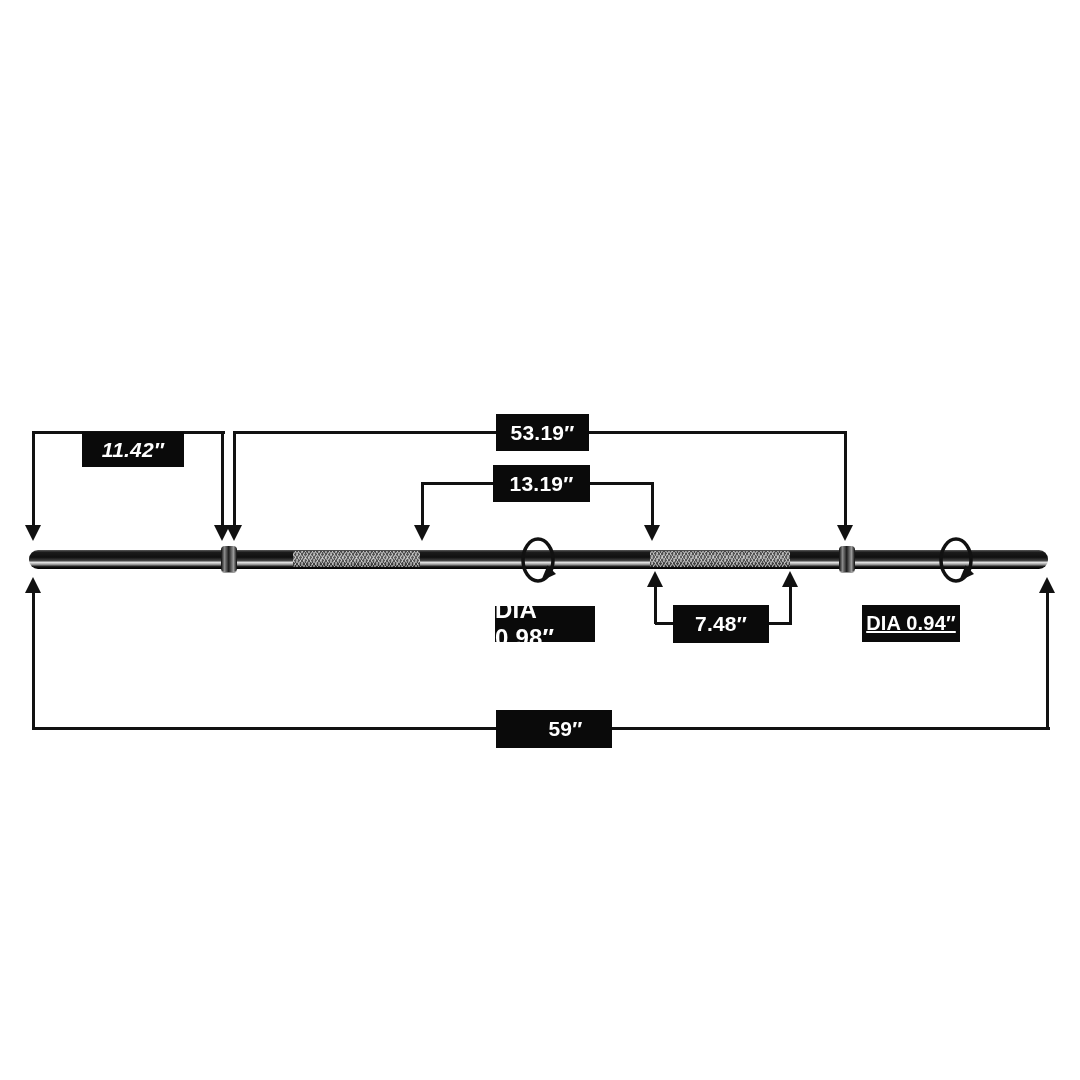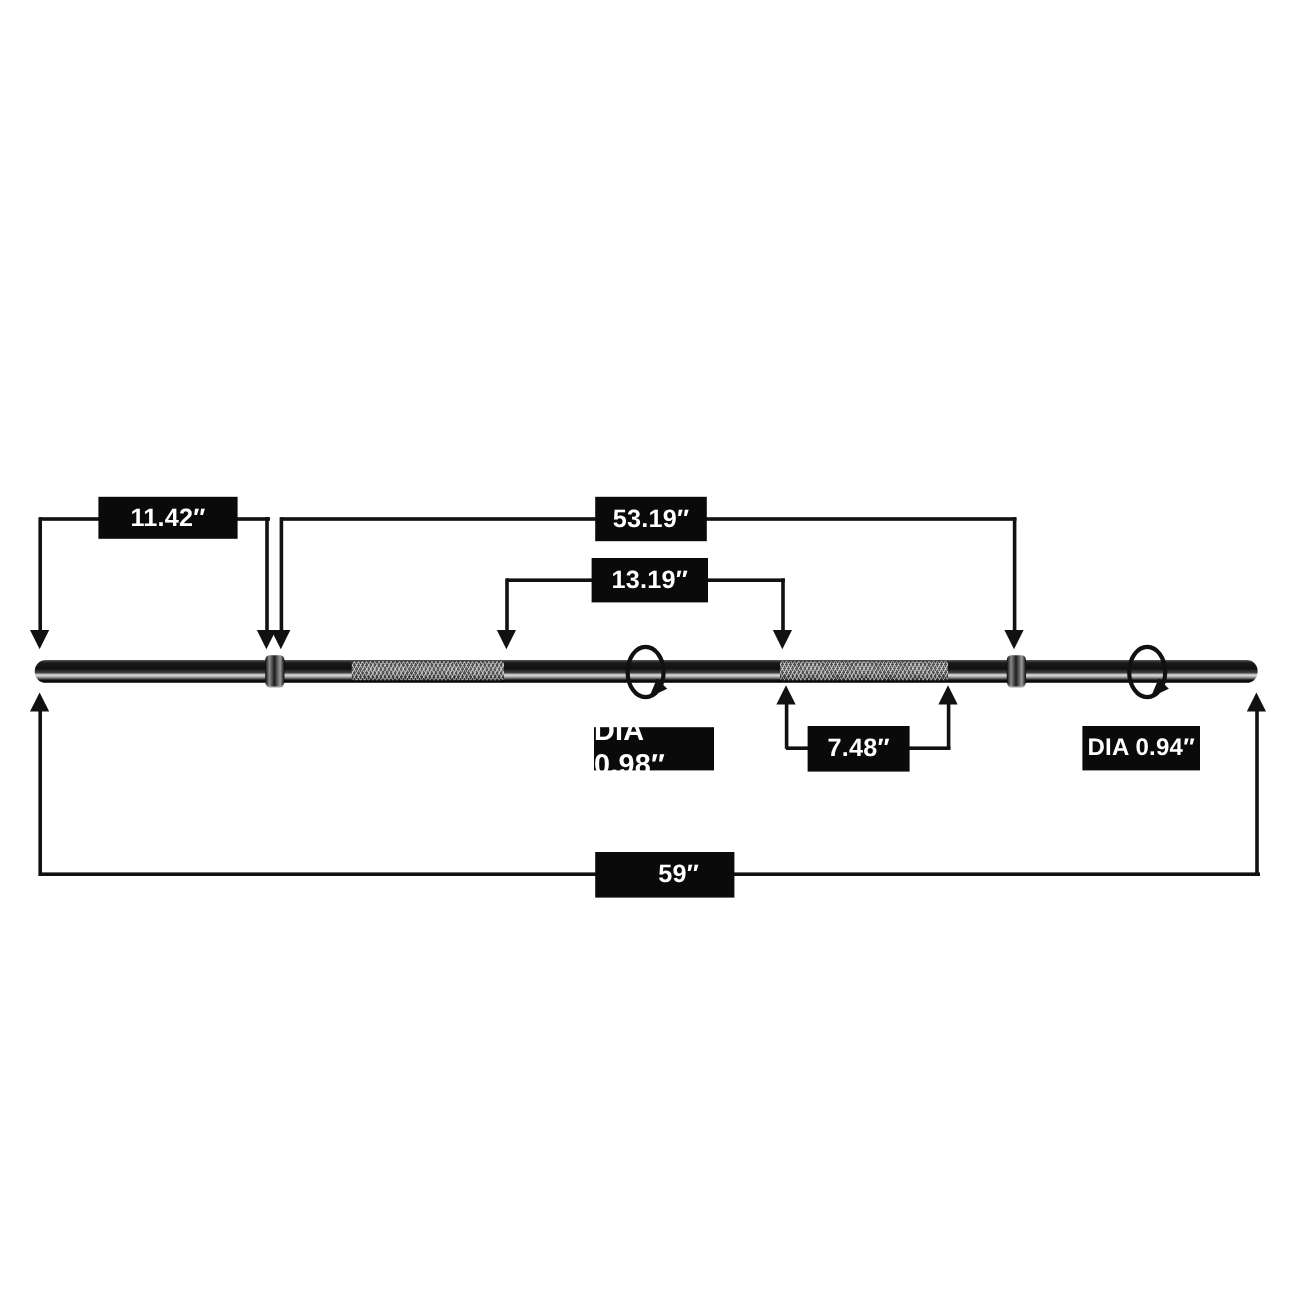--- a/index.html
+++ b/index.html
@@ -58,45 +58,45 @@
   <svg class="rot" style="left:934px;top:532px;" viewBox="0 0 44 56">
     <ellipse cx="22" cy="28" rx="15" ry="21" fill="none" stroke="#111" stroke-width="3.5"></ellipse>
     <polygon points="25,49 40,42 31.5,33.5" fill="#111"></polygon>
   </svg>
 
   <div class="hline" style="left:33px;top:431px;width:192px;"></div>
   <div class="vline" style="left:32px;top:431px;height:94px;"></div>
   <div class="vline" style="left:221px;top:431px;height:94px;"></div>
   <div class="arr down" style="left:25px;top:525px;"></div>
   <div class="arr down" style="left:214px;top:525px;"></div>
-  <div class="lbl" style="left:82px;top:414px;width:116px;height:35px;">11.42″</div>
+  <div class="lbl" style="left:82px;top:432px;width:102px;height:35px;font-style:italic;">11.42″</div>
 
   <div class="hline" style="left:234px;top:431px;width:613px;"></div>
   <div class="vline" style="left:233px;top:431px;height:94px;"></div>
   <div class="vline" style="left:844px;top:431px;height:94px;"></div>
   <div class="arr down" style="left:226px;top:525px;"></div>
   <div class="arr down" style="left:837px;top:525px;"></div>
   <div class="lbl" style="left:496px;top:414px;width:93px;height:37px;">53.19″</div>
 
   <div class="hline" style="left:422px;top:482px;width:232px;"></div>
   <div class="vline" style="left:421px;top:482px;height:43px;"></div>
   <div class="vline" style="left:651px;top:482px;height:43px;"></div>
   <div class="arr down" style="left:414px;top:525px;"></div>
   <div class="arr down" style="left:644px;top:525px;"></div>
   <div class="lbl" style="left:493px;top:465px;width:97px;height:37px;">13.19″</div>
 
   <div class="hline" style="left:655px;top:622px;width:137px;"></div>
   <div class="vline" style="left:654px;top:586px;height:38px;"></div>
   <div class="vline" style="left:789px;top:586px;height:38px;"></div>
   <div class="arr up" style="left:647px;top:571px;"></div>
   <div class="arr up" style="left:782px;top:571px;"></div>
-  <div class="lbl" style="left:673px;top:605px;width:85px;height:38px;">7.48″</div>
+  <div class="lbl" style="left:673px;top:605px;width:96px;height:38px;">7.48″</div>
 
   <div class="lbl" style="left:495px;top:606px;width:100px;height:36px;font-size:24px;">DIA 0.98″</div>
-  <div class="lbl" style="left:902px;top:605px;width:98px;height:37px;font-size:20px;">DIA 0.94″</div>
+  <div class="lbl" style="left:862px;top:605px;width:98px;height:37px;font-size:20px;text-decoration:underline;">DIA 0.94″</div>
 
   <div class="hline" style="left:33px;top:727px;width:1017px;"></div>
   <div class="vline" style="left:32px;top:592px;height:138px;"></div>
   <div class="vline" style="left:1046px;top:592px;height:138px;"></div>
   <div class="arr up" style="left:25px;top:577px;"></div>
   <div class="arr up" style="left:1039px;top:577px;"></div>
   <div class="lbl" style="left:496px;top:710px;width:93px;height:38px;padding-left:23px;">59″</div>
 
 </div>
 

